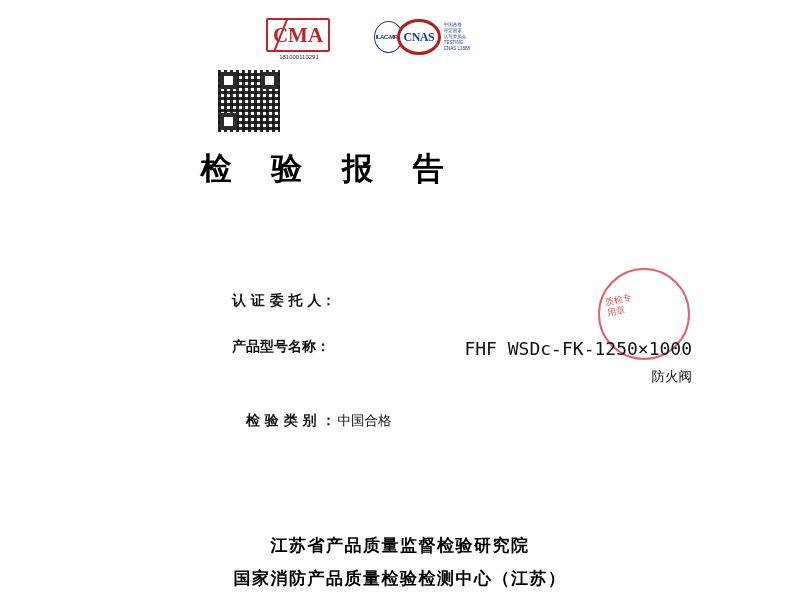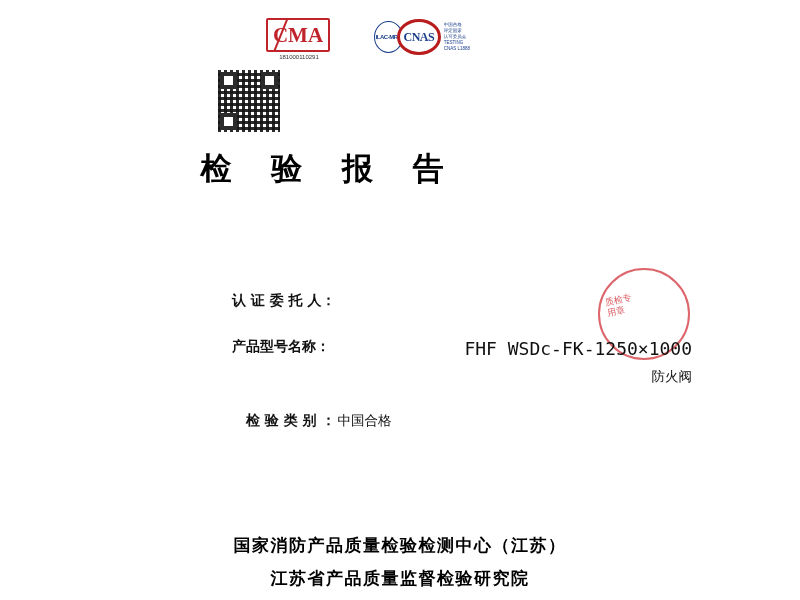--- a/index.html
+++ b/index.html
@@ -343,17 +343,17 @@
     </div>
 
     <div class="field-row row-type">
       <div class="field-label">检 验 类 别 ：</div>
       <div class="field-value">中国合格</div>
     </div>
 
   </div>
 
   <div class="footer">
+    <div class="footer-line">江苏省产品质量监督检验研究院</div>
     <div class="footer-line">国家消防产品质量检验检测中心（江苏）</div>
-    <div class="footer-line">江苏省产品质量监督检验研究院</div>
   </div>
 
 </div>
 
 </body></html>

